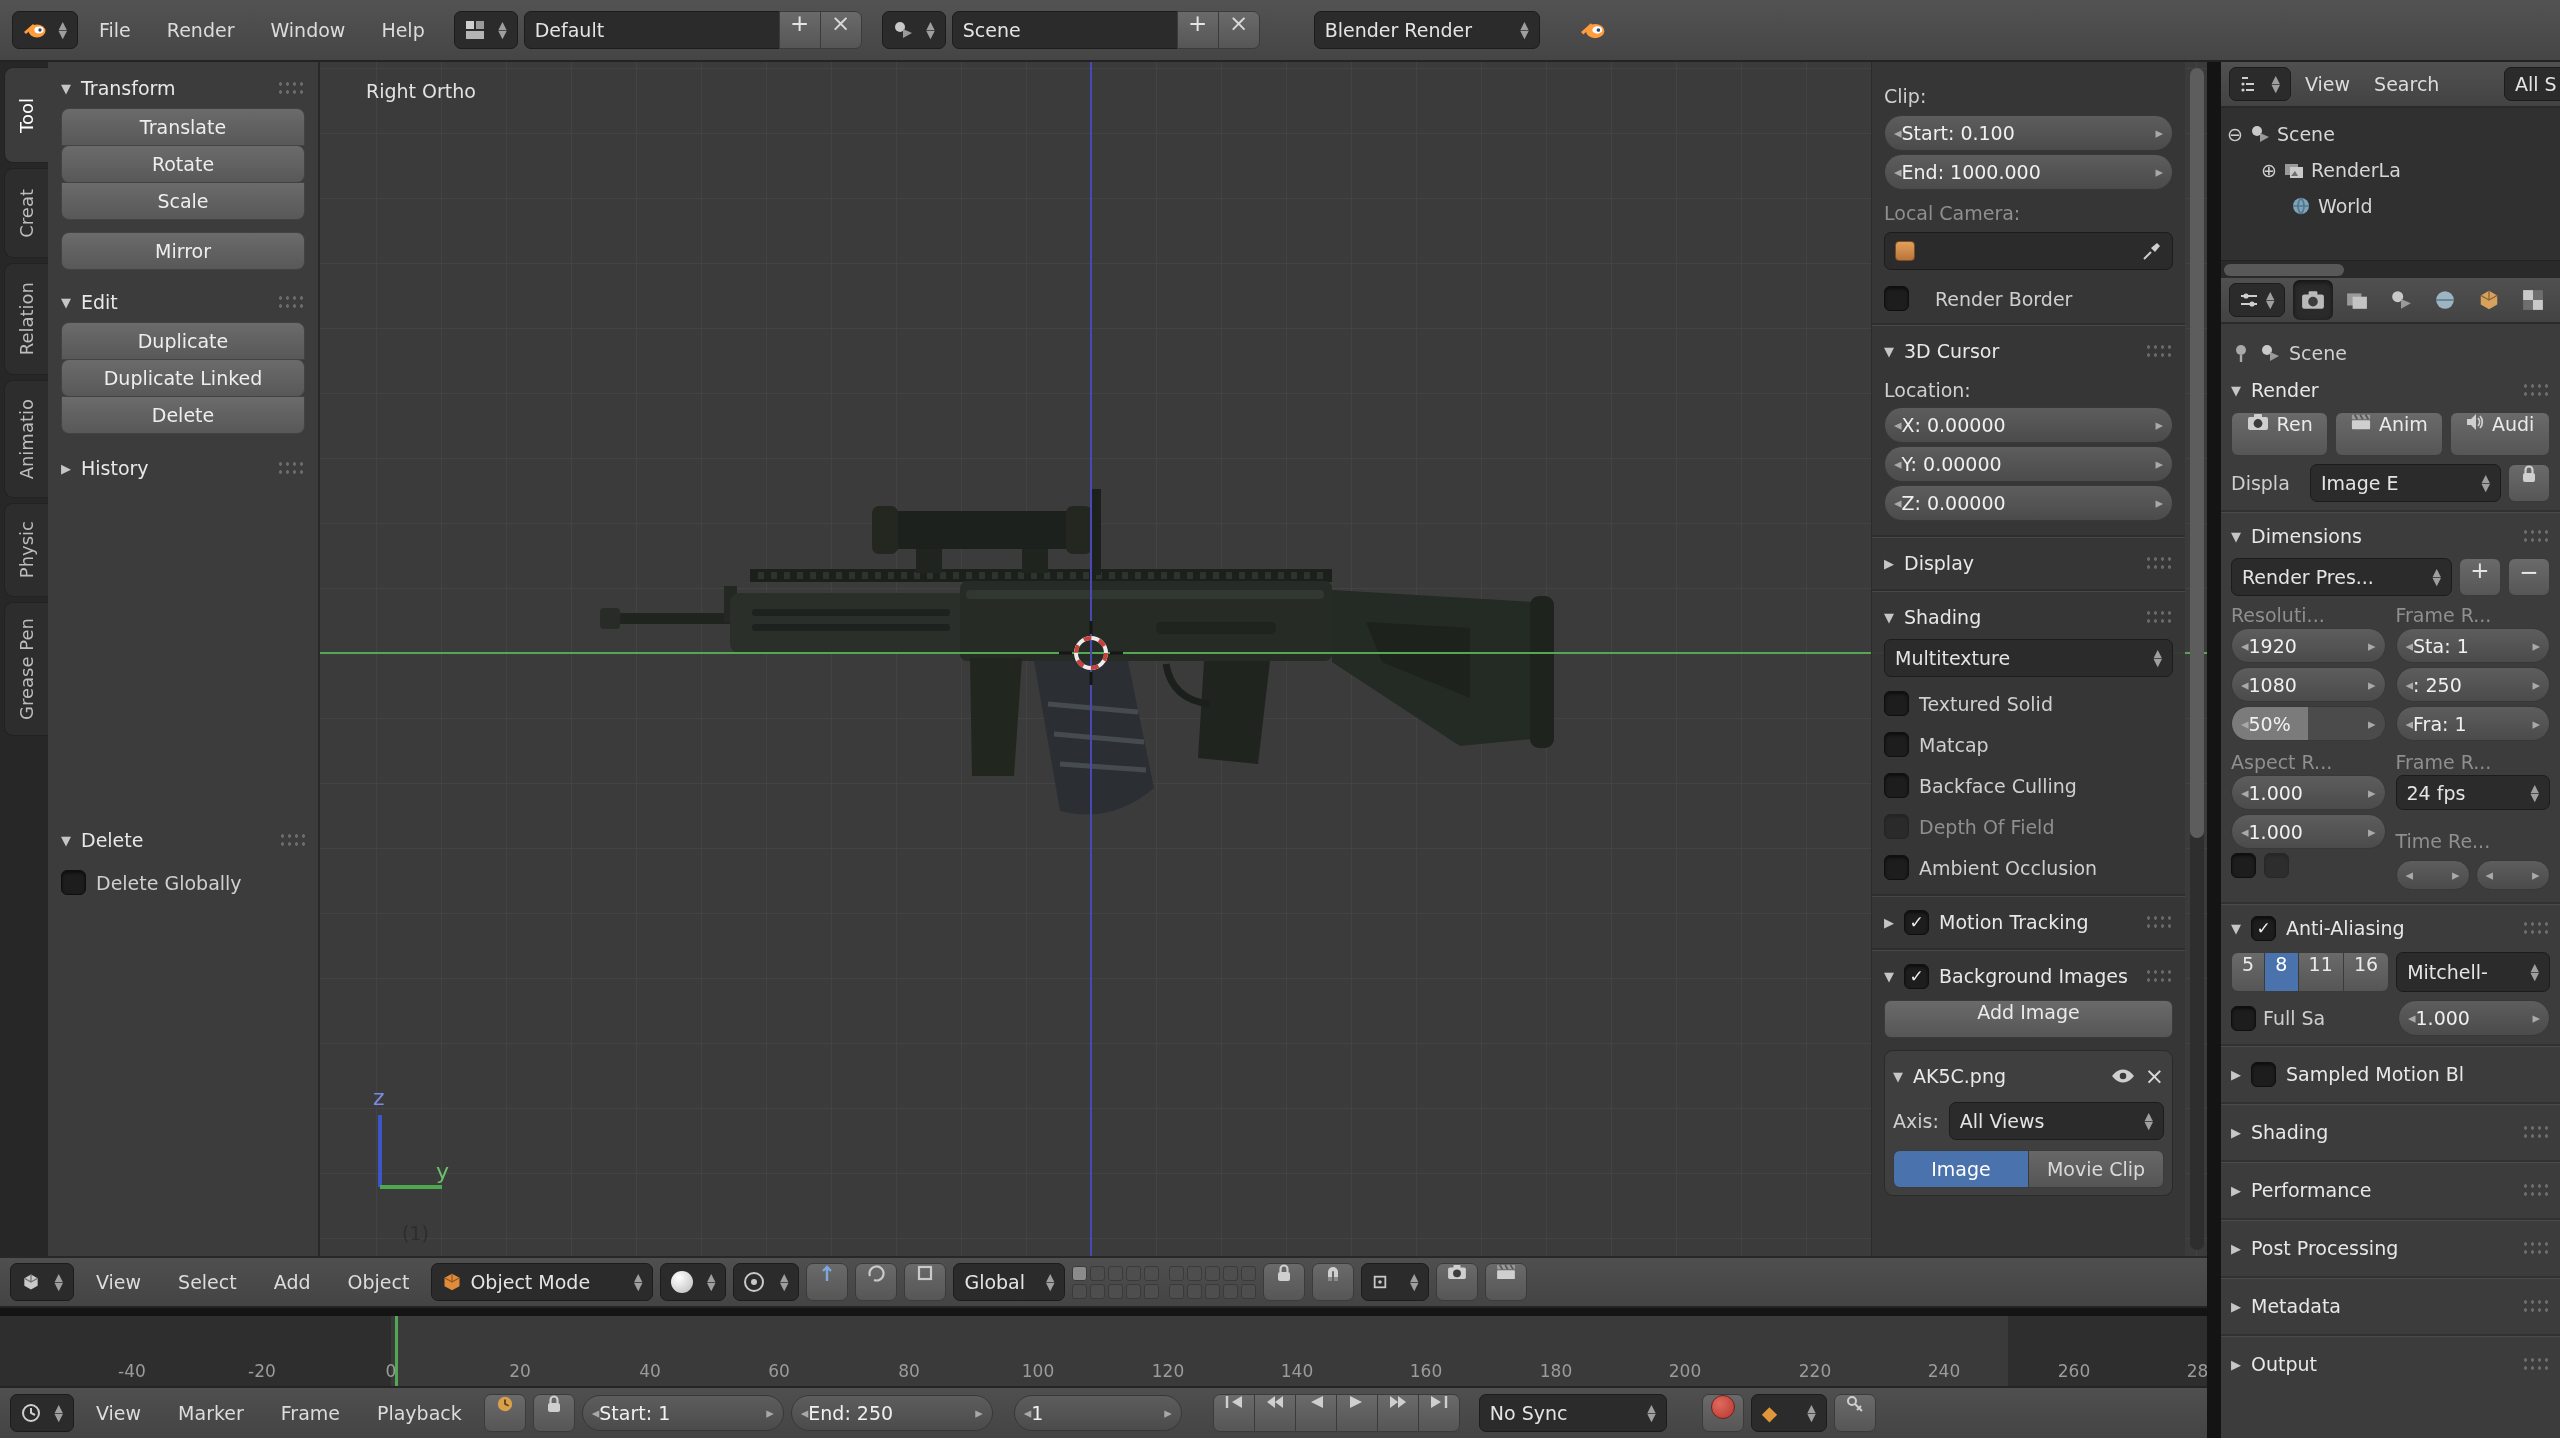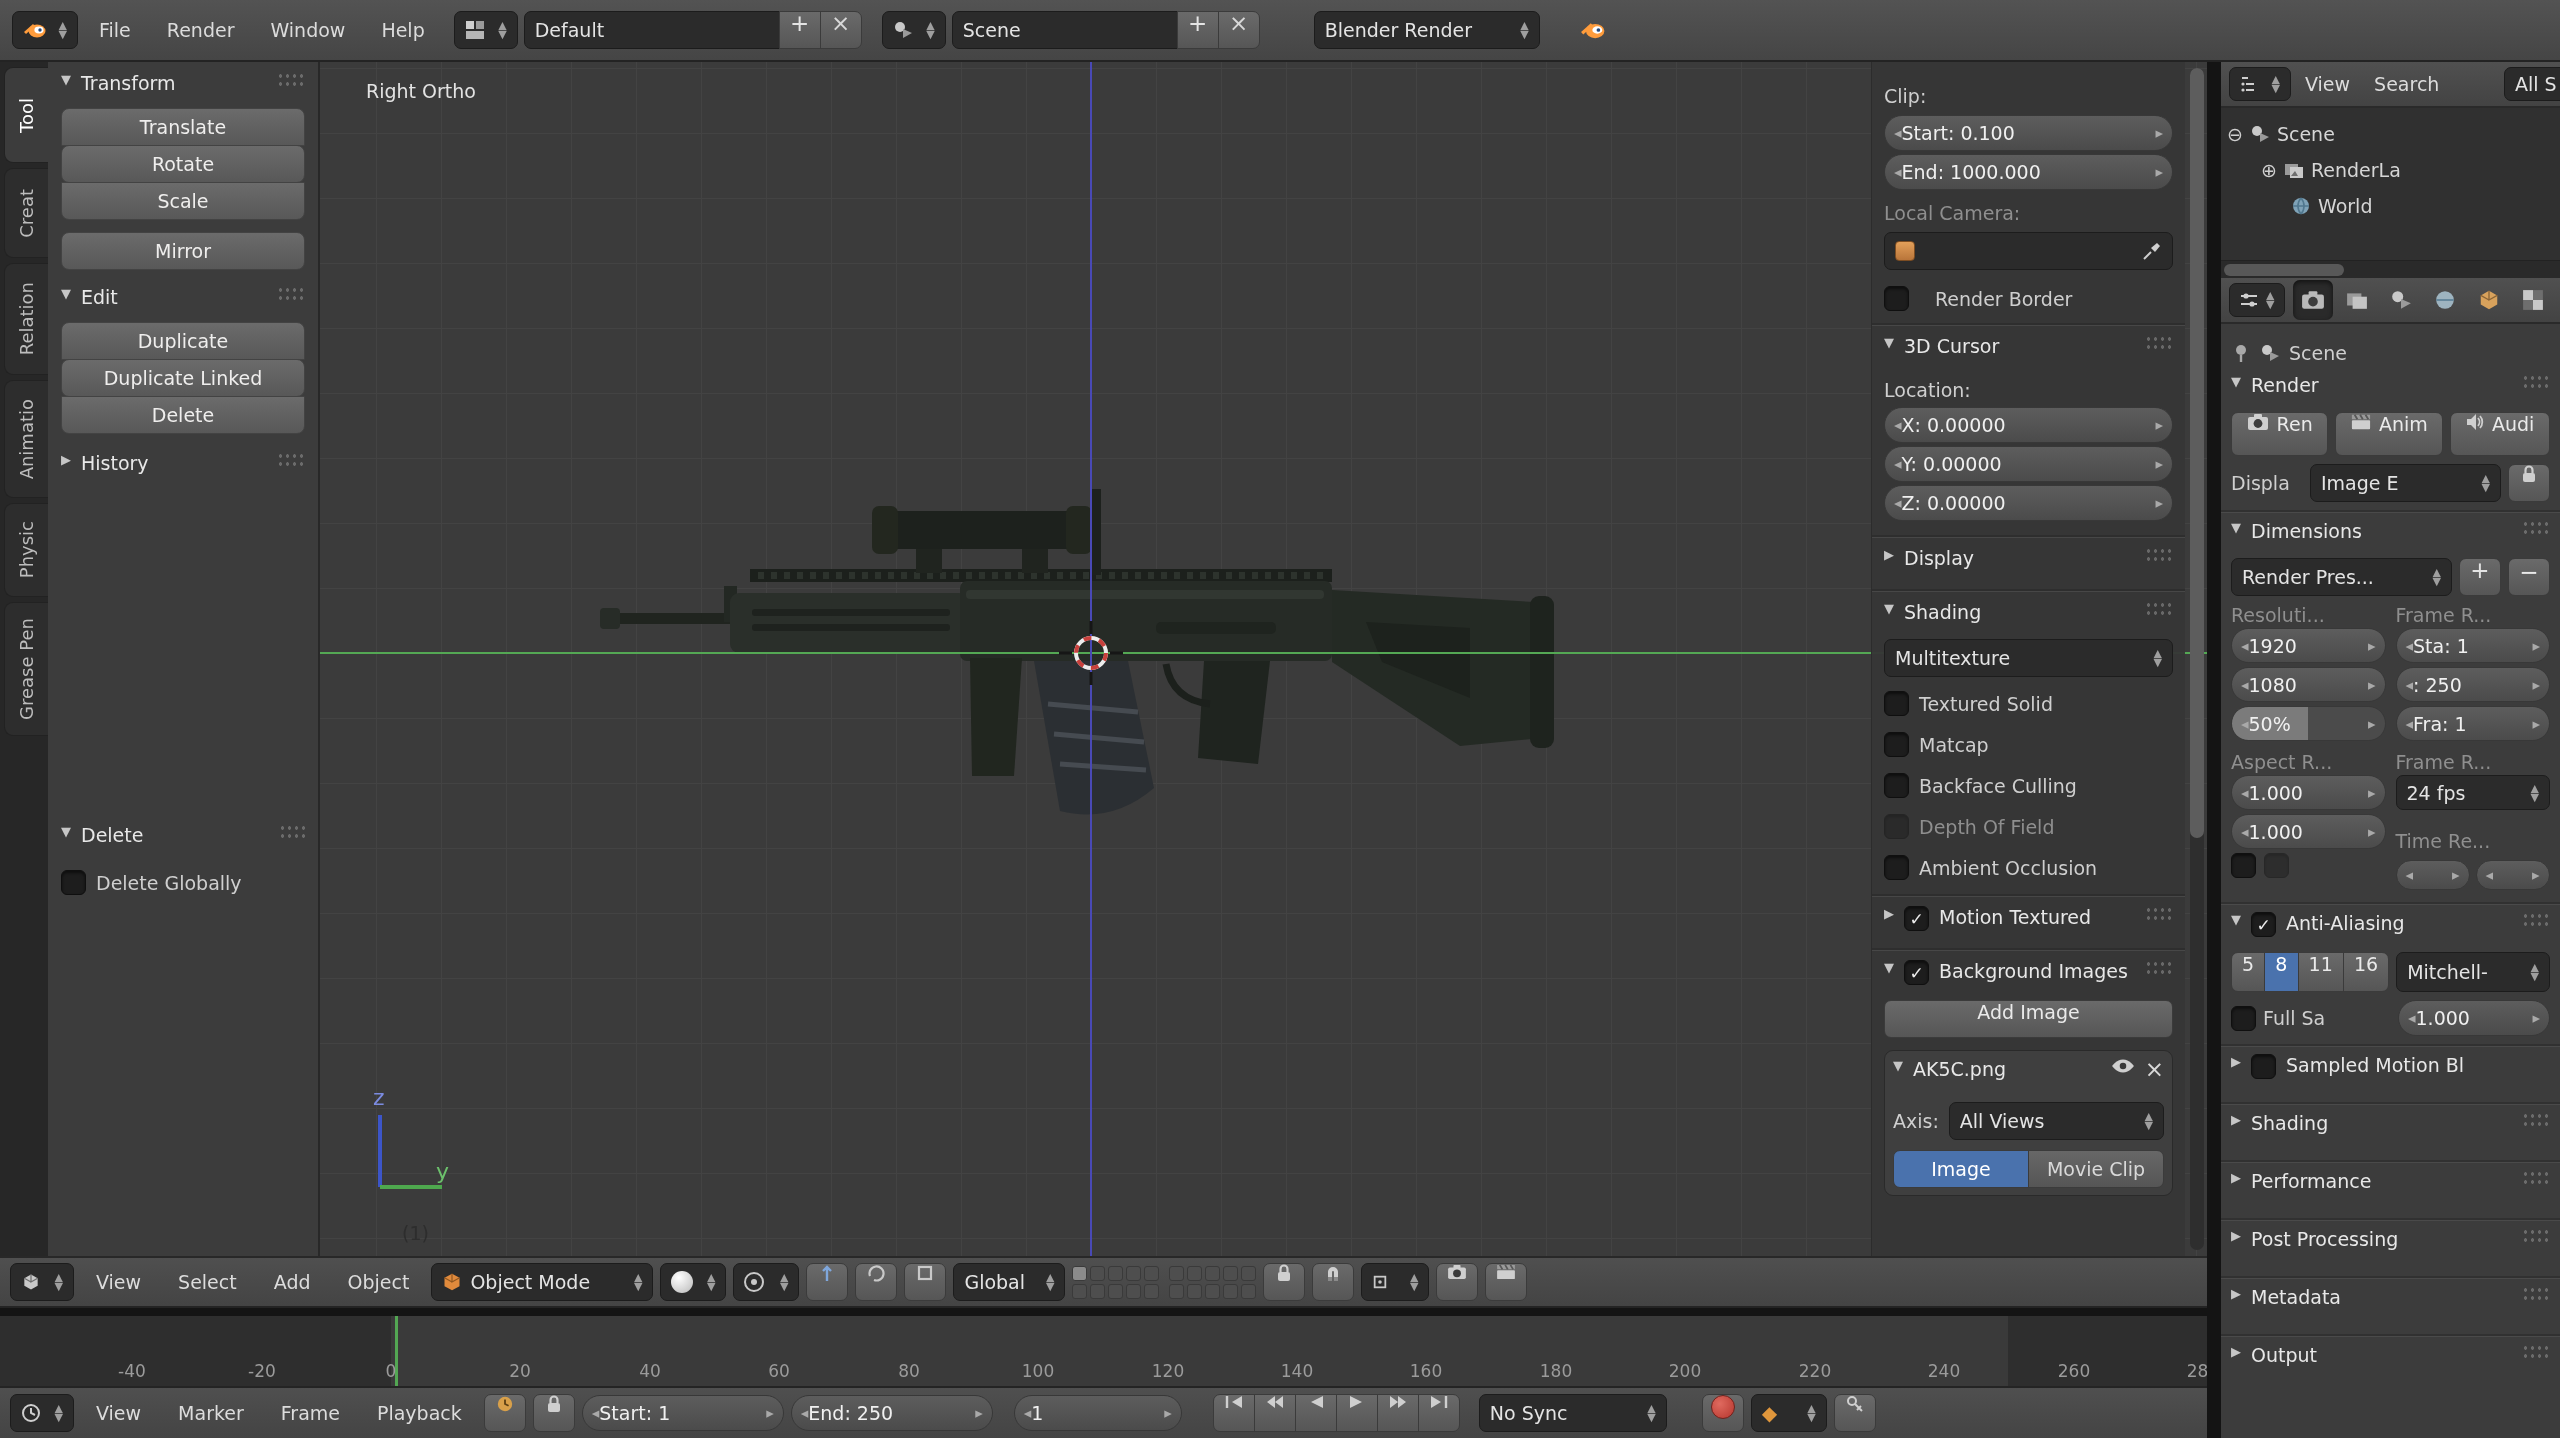--- a/index.html
+++ b/index.html
@@ -18,21 +18,21 @@
 .nf{background:linear-gradient(#5d5d5d,#4b4b4b);border:1px solid #383838;border-radius:18px;height:36px;display:flex;align-items:center;padding:0 9px;color:#f0f0f0;overflow:hidden}
 .nf::before{content:"◂";color:#a9a9a9;font-size:15px;flex:none}
 .nf::after{content:"▸";color:#a9a9a9;font-size:15px;flex:none}
 .nf>span{flex:1;text-align:left;white-space:nowrap}
 .half{background:linear-gradient(to right,#7b7b7b 0 50%,#4b4b4b 50%)}
 .ck{width:25px;height:25px;border-radius:6px;background:#1d1d1d;border:1px solid #0f0f0f;box-shadow:inset 0 2px 3px rgba(0,0,0,.55);flex:none;display:flex;align-items:center;justify-content:center;color:#ececec;font-size:17px}
 .ck.on::after{content:"✓"}
 .ck.dis{opacity:.45}
 .lb{color:#cfcfcf;white-space:nowrap}
 .dim{color:#8f8f8f}
-.ph{display:flex;align-items:flex-start;gap:10px;height:32px;color:#e8e8e8;white-space:nowrap}
+.ph{display:flex;align-items:center;gap:10px;height:32px;color:#e8e8e8;white-space:nowrap}
 .ph::before{content:"▼";font-size:13px;color:#c6c6c6;flex:none}
 .ph.closed::before{content:"▶"}
 .grip{width:28px;height:16px;margin-left:auto;background-image:radial-gradient(circle,#9a9a9a 1.6px,transparent 1.9px);background-size:7px 8px;opacity:.5;flex:none}
 .mini{width:42px;flex:none;padding:0}
 .xg::before{content:"×";font-size:23px;color:#d8d8d8;line-height:1}
 .plus::before{content:"+";font-size:23px;color:#e4e4e4;line-height:1}
 .grpv>*{border-radius:0;margin-top:-1px}
 .grpv>*:first-child{border-radius:8px 8px 0 0;margin-top:0}
 .grpv>*:last-child{border-radius:0 0 8px 8px}
 .grph{display:flex}
@@ -322,21 +322,21 @@
         <span class="ck dis"></span>
         <span class="dim">Depth Of Field</span>
       </div>
     <div class="r" style="gap:10px;margin-bottom:14px">
         <span class="ck"></span>
         <span class="lb">Ambient Occlusion</span>
       </div>
     <div class="nsep"></div>
     <div class="ph closed">
         <span class="ck on"></span>
-        <span>Motion Textured</span>
+        <span>Motion Tracking</span>
         <span class="grip"></span>
       </div>
     <div class="nsep"></div>
     <div class="ph">
         <span class="ck on"></span>
         <span>Background Images</span>
         <span class="grip"></span>
       </div>
     <div class="bt" style="margin:8px 0 12px">Add Image</div>
     <div class="bgbox">

